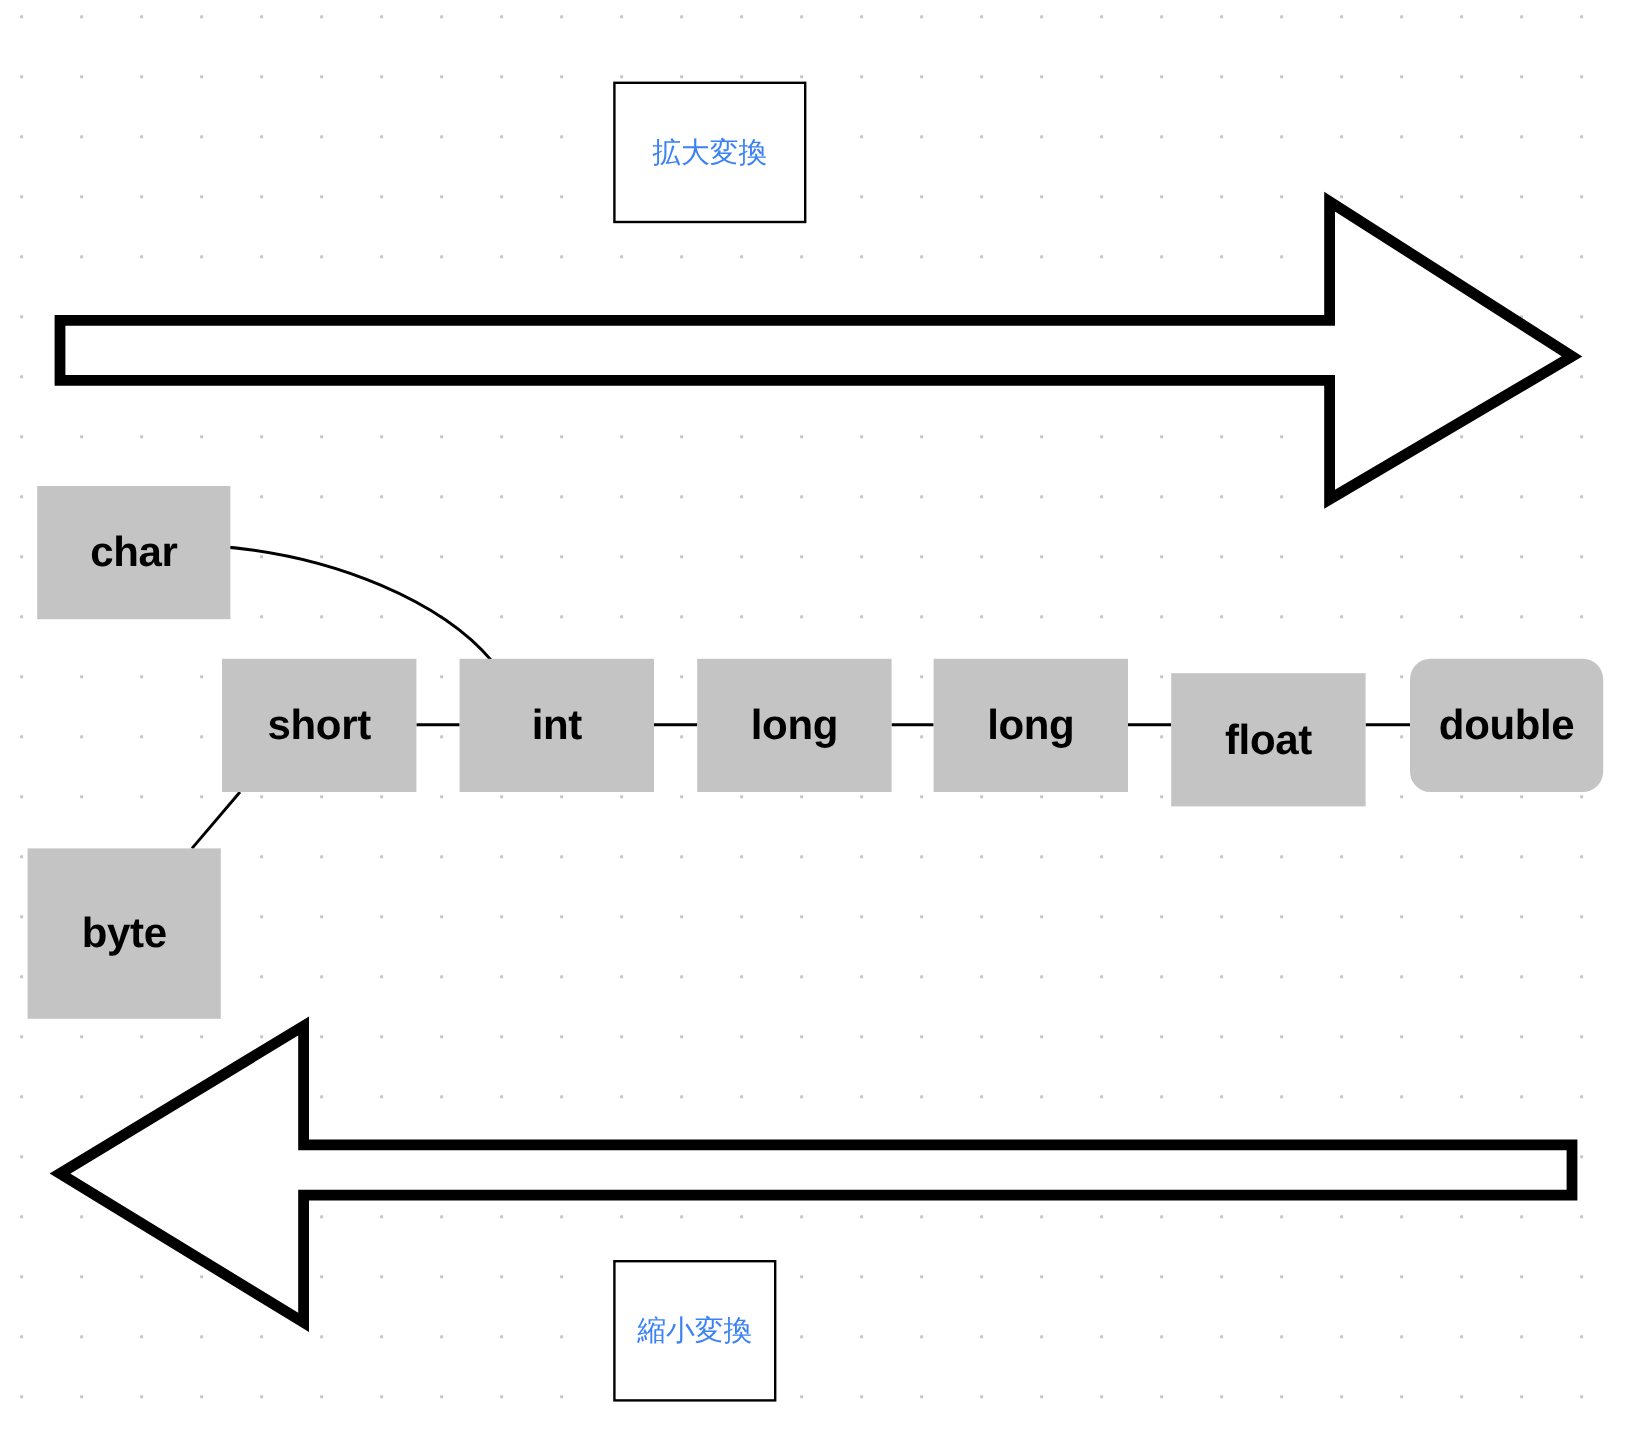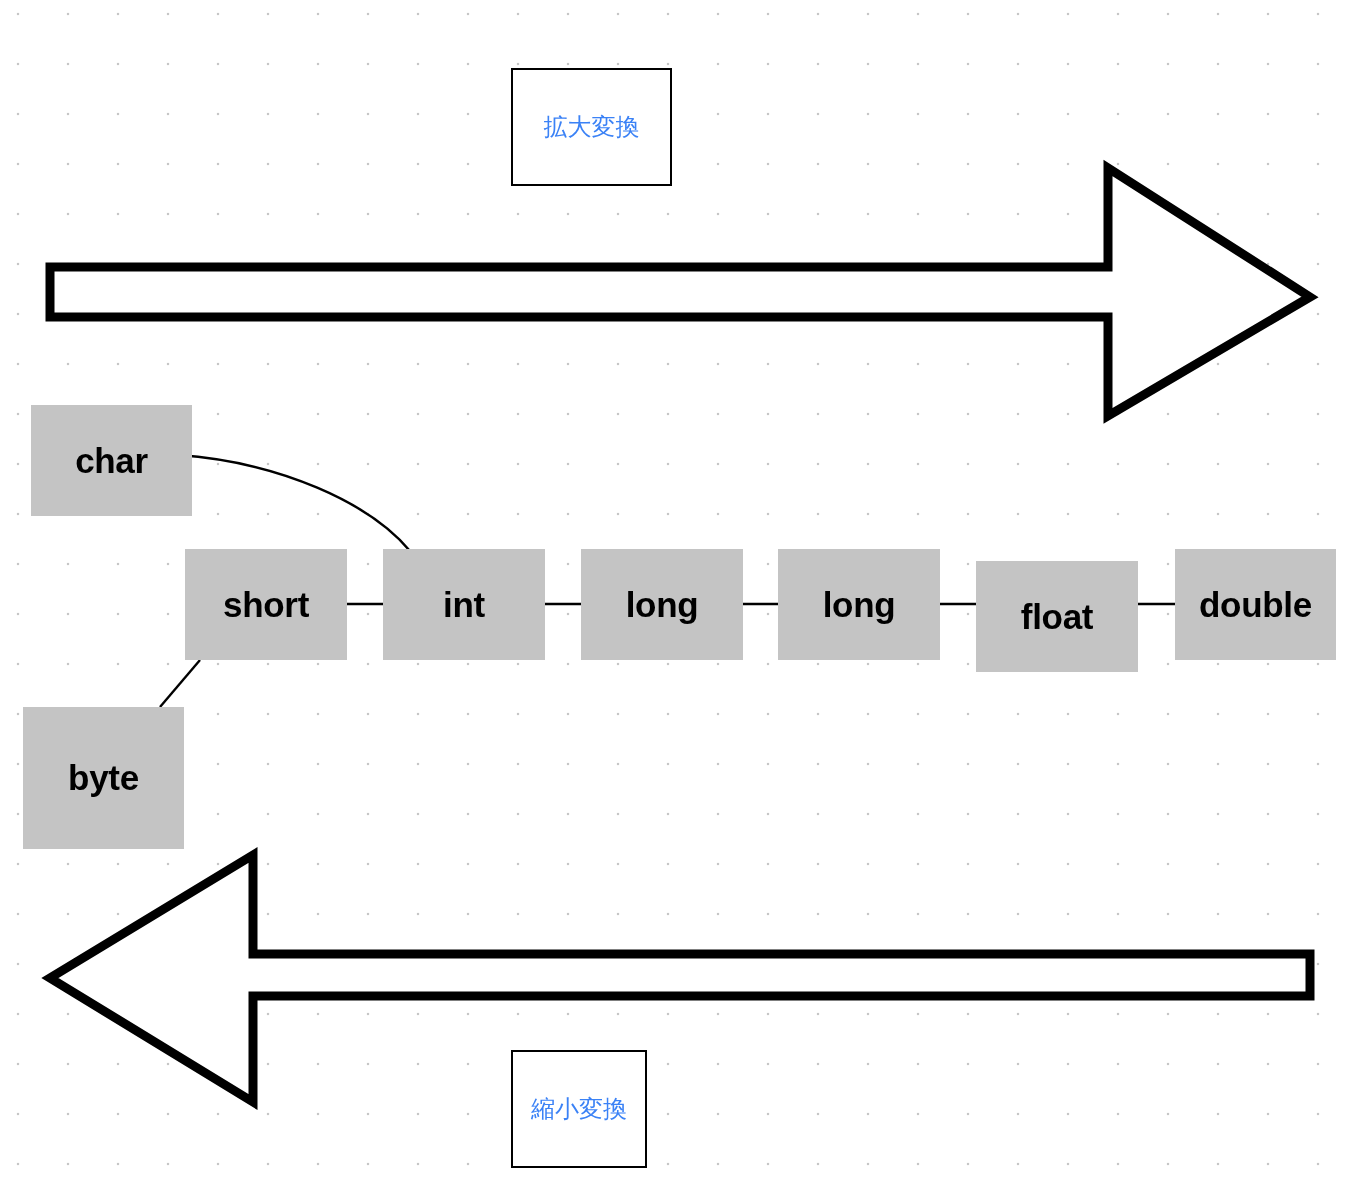--- a/index.html
+++ b/index.html
@@ -104,17 +104,17 @@
   </div>
 
   <div class="type-box" style="left:778px; top:549px; width:162px; height:111px;">
     <span>long</span>
   </div>
 
   <div class="type-box" style="left:976px; top:549px; width:162px; height:111px;margin-top:12px;">
     <span>float</span>
   </div>
 
-  <div class="type-box" style="left:1175px; top:549px; width:161px; height:111px;">
+  <div class="type-box" style="left:1175px; top:549px; width:161px; height:111px;border-radius:17px;">
     <span>double</span>
   </div>
 
 </div>
 
 </body></html>

